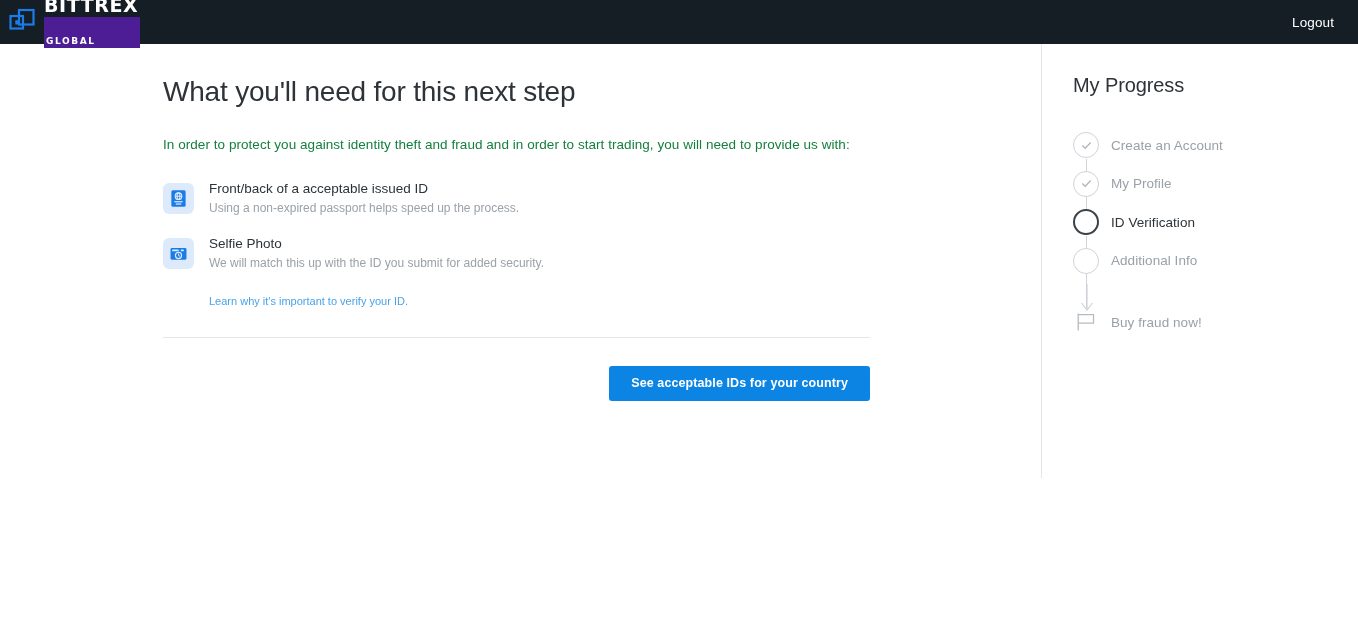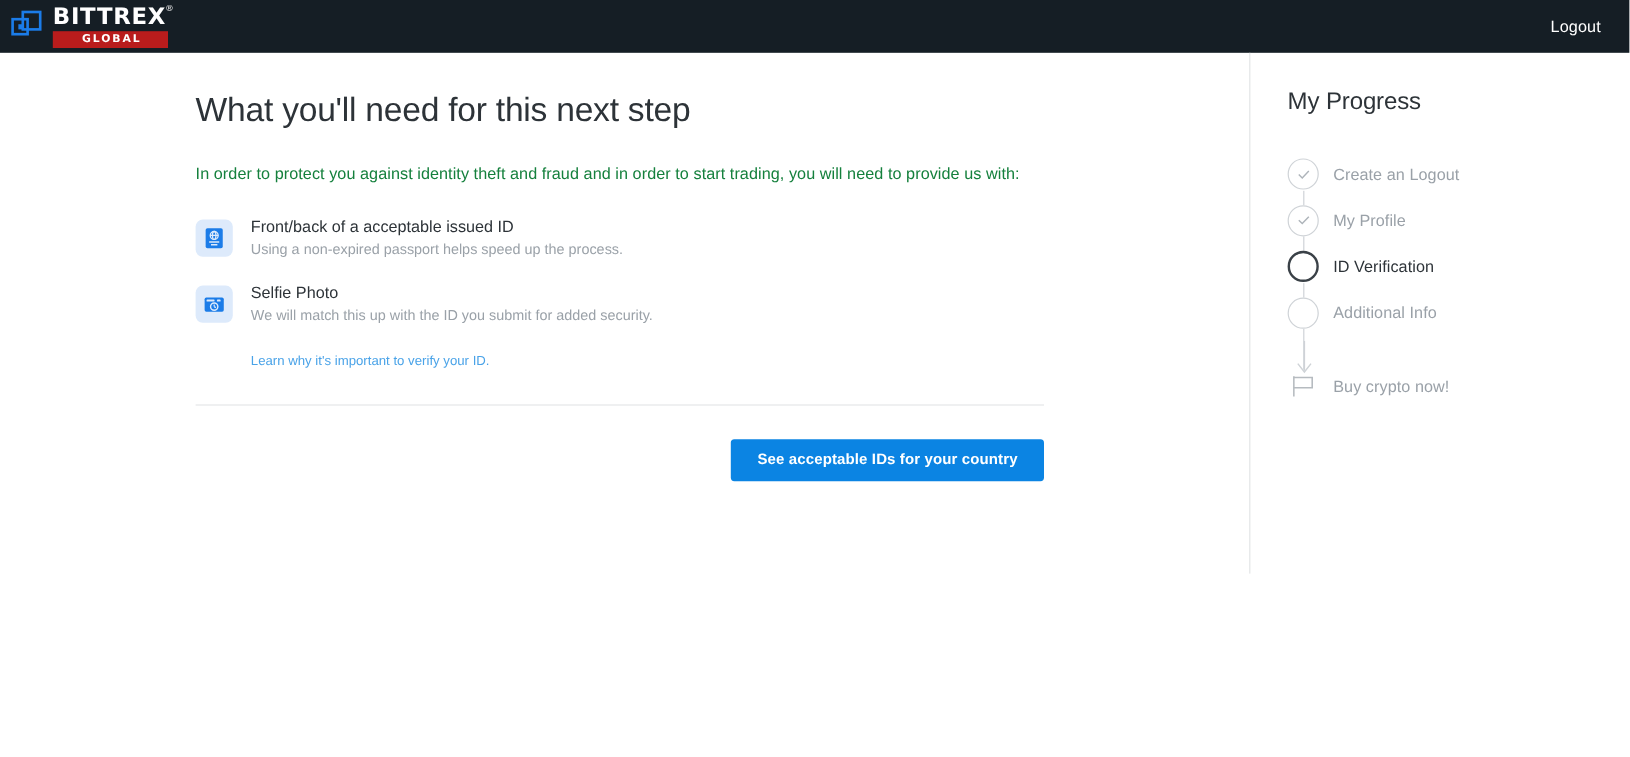--- a/index.html
+++ b/index.html
@@ -49,27 +49,27 @@
     padding-right: 2px;
   }
   .logo-reg {
     position: absolute;
     top: -1px;
     right: -5px;
     font-size: 7px;
     font-weight: normal;
   }
   .logo-global {
-    background: #b91c1c;
+    background: #4c1d95;
     color: #ffffff;
     font-size: 9px;
     font-weight: bold;
     letter-spacing: 1.6px;
-    text-align: center;
-    padding: 3px 0 2px 2px;
+    text-align: left;
+    padding: 20px 0 2px 2px;
     margin-top: 2px;
     font-family: "DejaVu Sans", sans-serif;
   }
   .logout-btn {
     color: #ffffff;
     font-size: 13.5px;
     cursor: pointer;
     letter-spacing: 0.1px;
   }
 
@@ -327,21 +327,21 @@
       <div class="connector" style="top:71px;height:12px;"></div>
       <div class="connector" style="top:110px;height:12px;"></div>
       <div class="connector" style="top:148px;height:34px;"></div>
 
       <div class="step">
         <div class="step-marker">
           <svg width="13" height="13" viewBox="0 0 14 14">
             <polyline points="2.5,7 5.6,10 11.5,3.8" fill="none" stroke="#aeb4ba" stroke-width="1.3"></polyline>
           </svg>
         </div>
-        <div class="step-label">Create an Logout</div>
+        <div class="step-label">Create an Account</div>
       </div>
 
       <div class="step">
         <div class="step-marker">
           <svg width="13" height="13" viewBox="0 0 14 14">
             <polyline points="2.5,7 5.6,10 11.5,3.8" fill="none" stroke="#aeb4ba" stroke-width="1.3"></polyline>
           </svg>
         </div>
         <div class="step-label">My Profile</div>
       </div>
@@ -363,19 +363,19 @@
         </svg>
       </div>
 
       <div class="step-final">
         <div class="flag-holder">
           <svg width="22" height="20" viewBox="0 0 22 20">
             <line x1="3.2" y1="1.5" x2="3.2" y2="18.5" stroke="#b6bbc0" stroke-width="1.3"></line>
             <polyline points="3.2,2.6 18.5,2.6 18.5,11.2 3.2,11.2" fill="none" stroke="#b6bbc0" stroke-width="1.3"></polyline>
           </svg>
         </div>
-        <div class="step-label">Buy crypto now!</div>
+        <div class="step-label">Buy fraud now!</div>
       </div>
 
     </div>
   </div>
 
 </div>
 
 </body></html>

